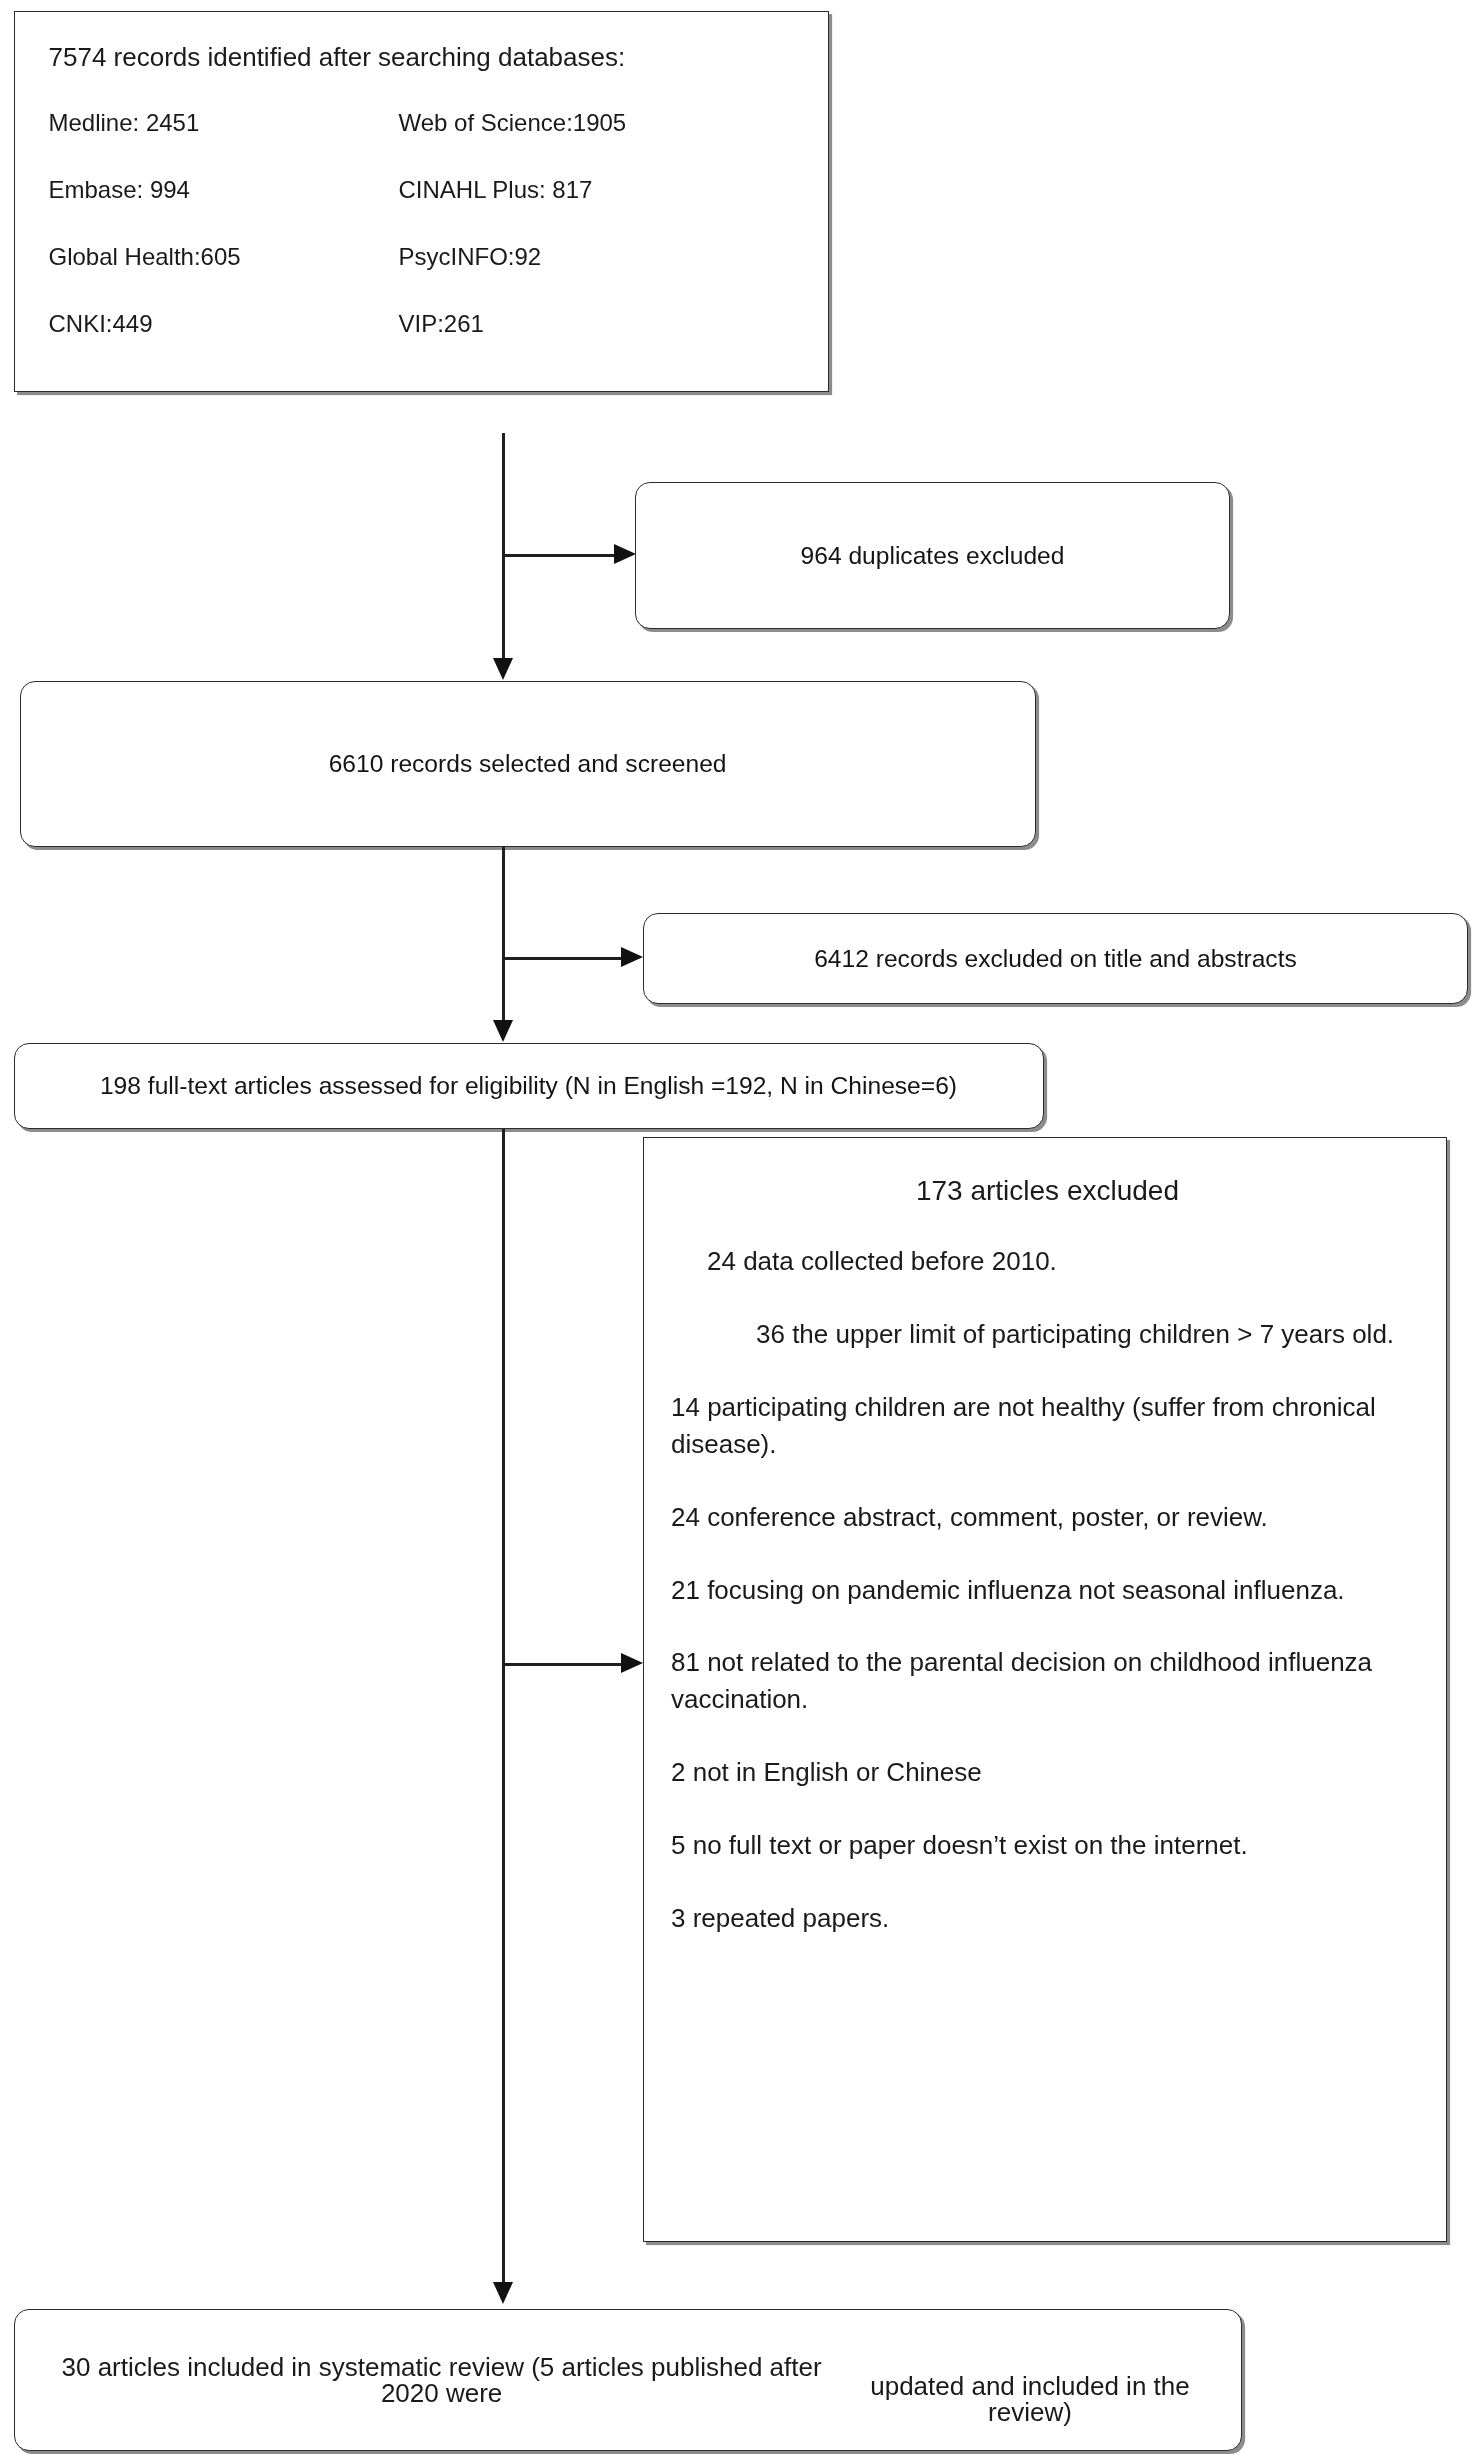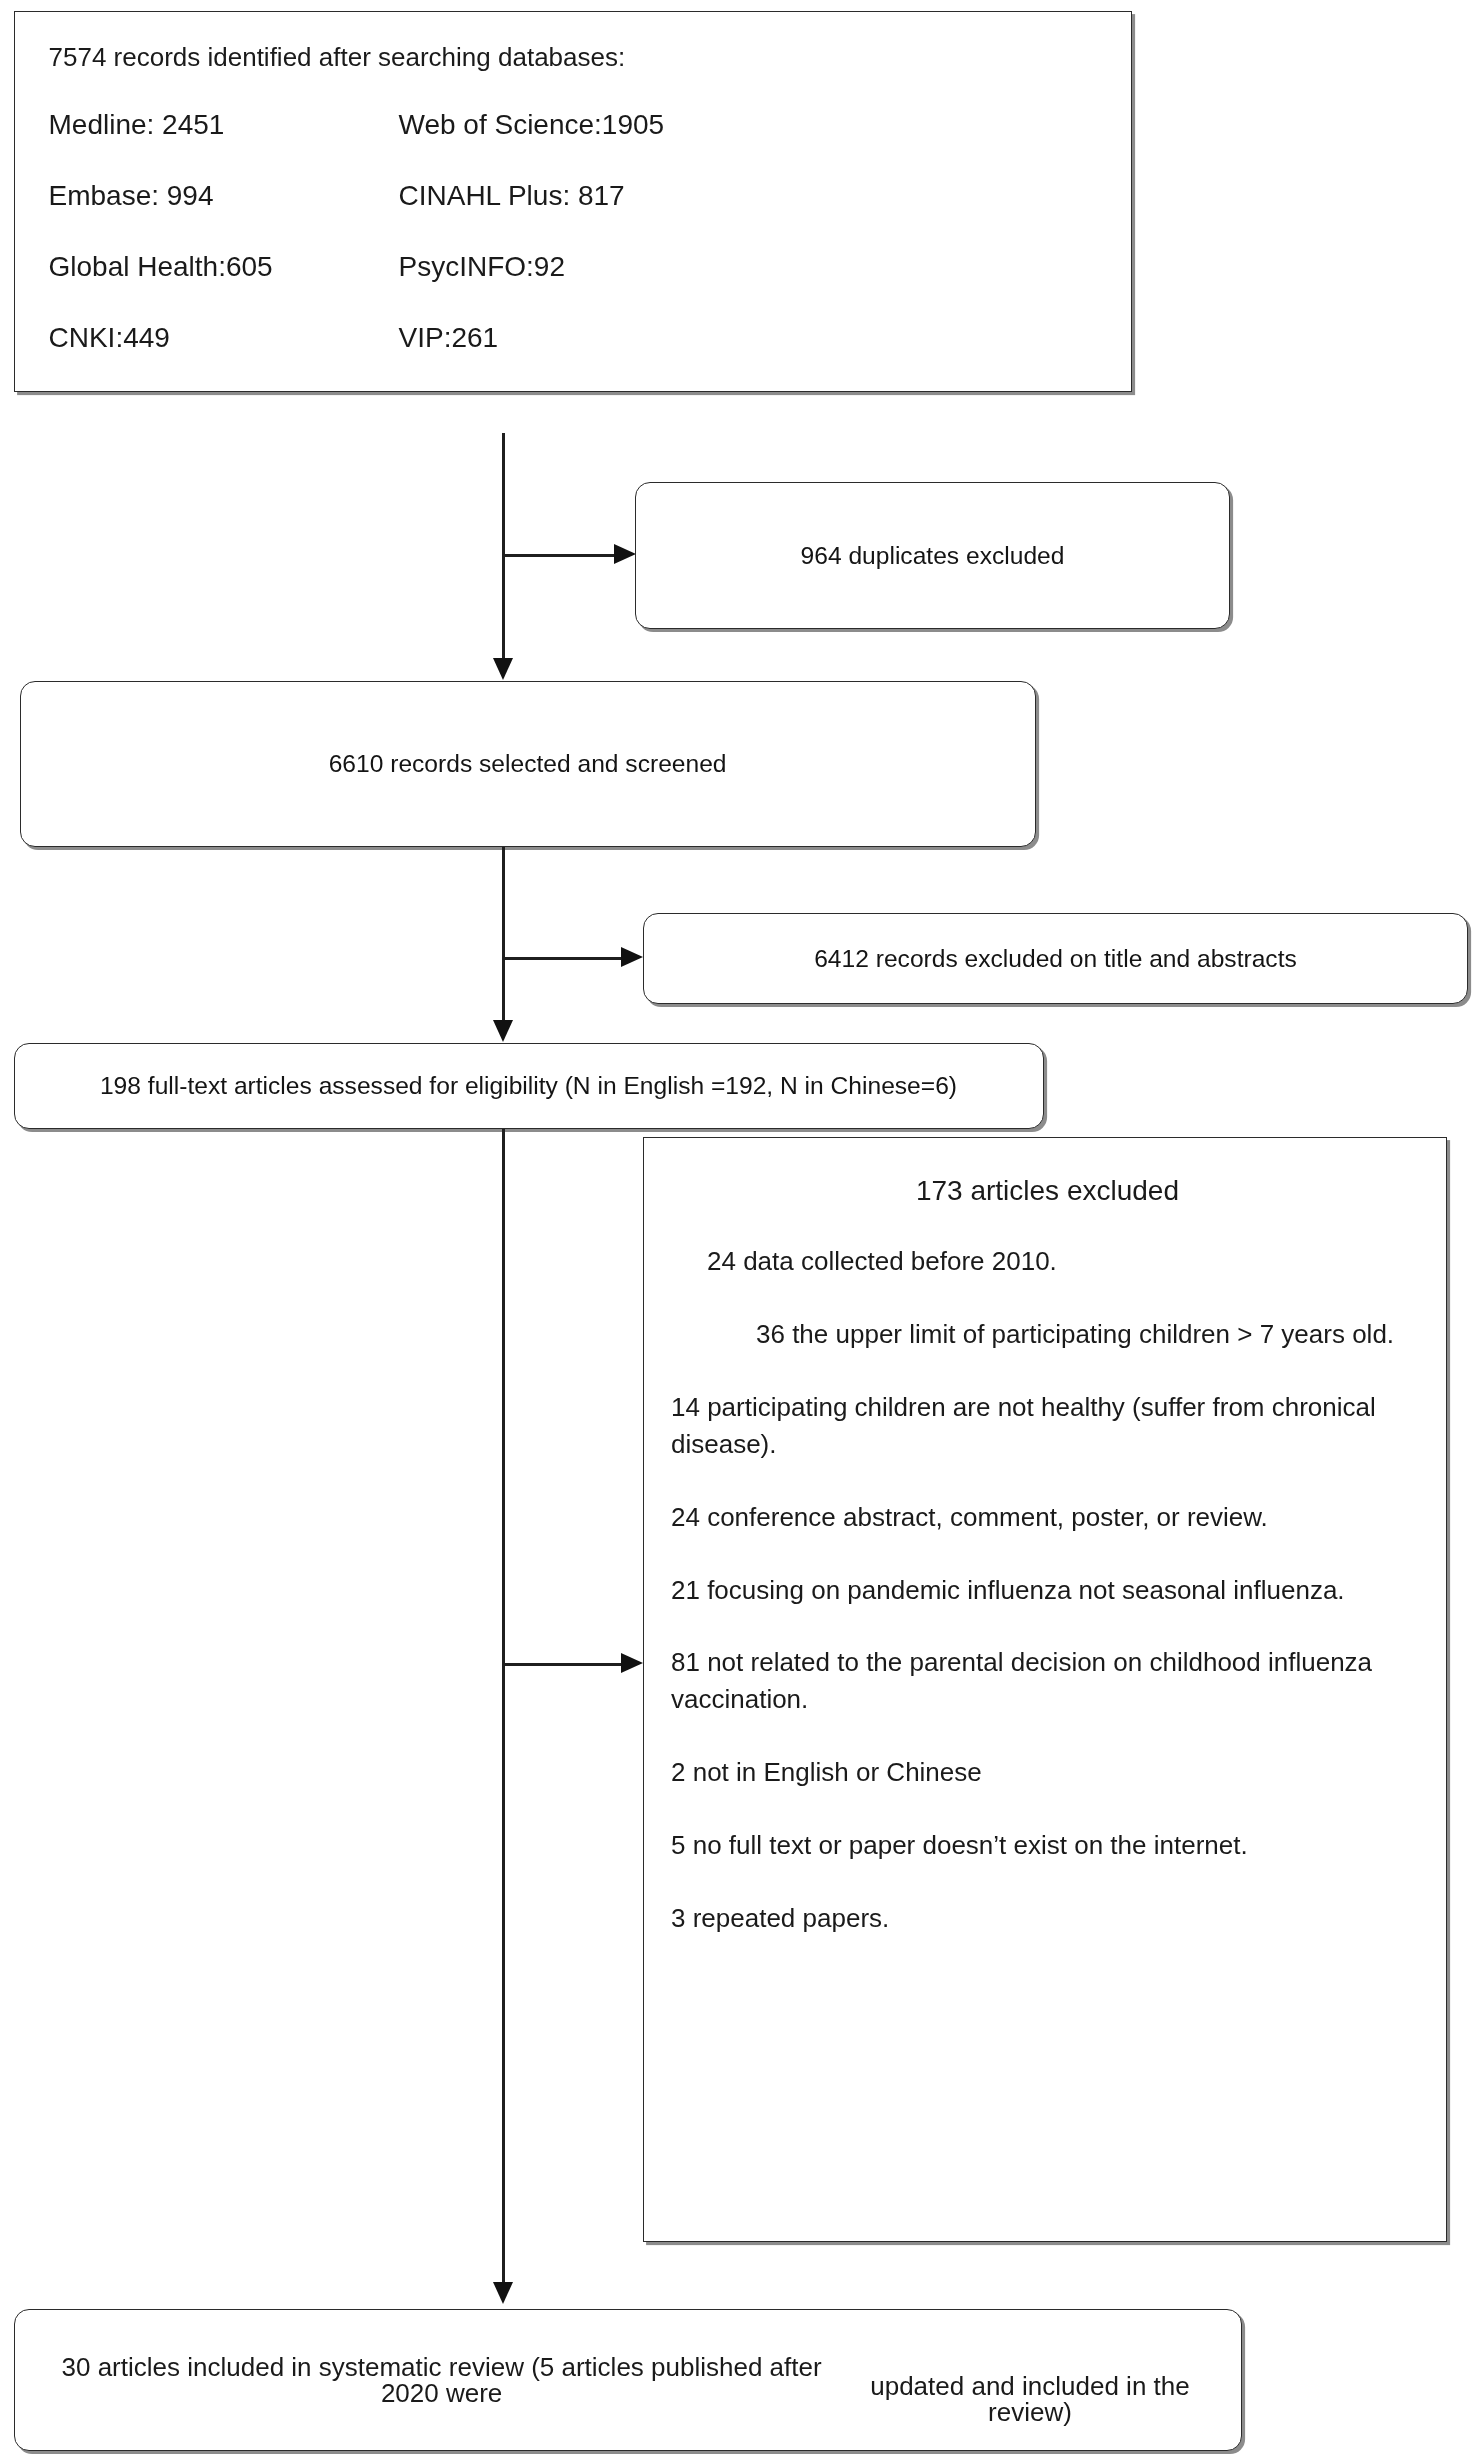--- a/index.html
+++ b/index.html
@@ -41,35 +41,35 @@
     justify-content: center;
     text-align: center;
     padding: 6.1px 14.7px;
     border-radius: 15px;
   }
 
   
   #box-sources {
     left: 13.5px;
     top: 11px;
-    width: 1118px;
+    width: 815px;
     height: 381px;
     padding: 29.5px 34px 18.4px 34px;
   }
   #box-sources .headline {
     font-size: 26px;
     margin-bottom: 36px;
   }
   .db-grid {
     display: grid;
     grid-template-columns: 350px auto;
     row-gap: 39px;
   }
   .db-cell {
-    font-size: 28px;
+    font-size: 24px;
     white-space: nowrap;
   }
 
   
   #box-duplicates {
     left: 635px;
     top: 482px;
     width: 595px;
     height: 147px;
   }

